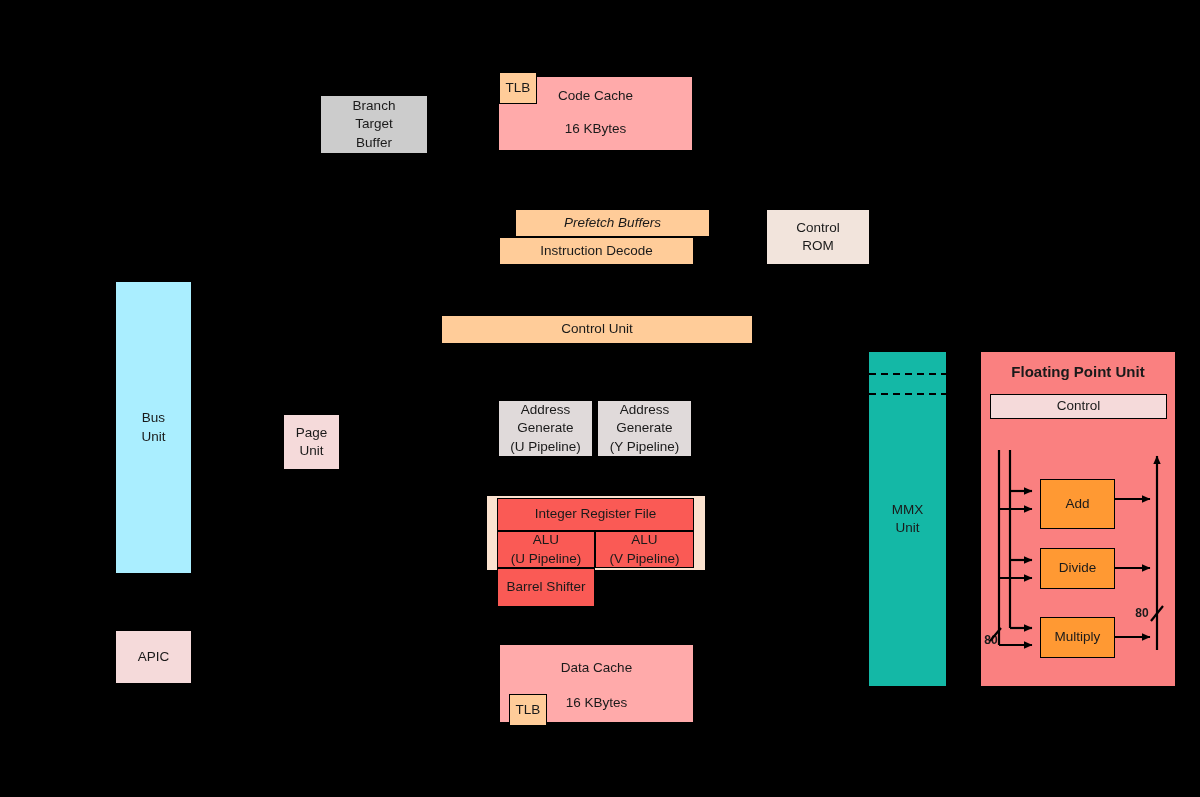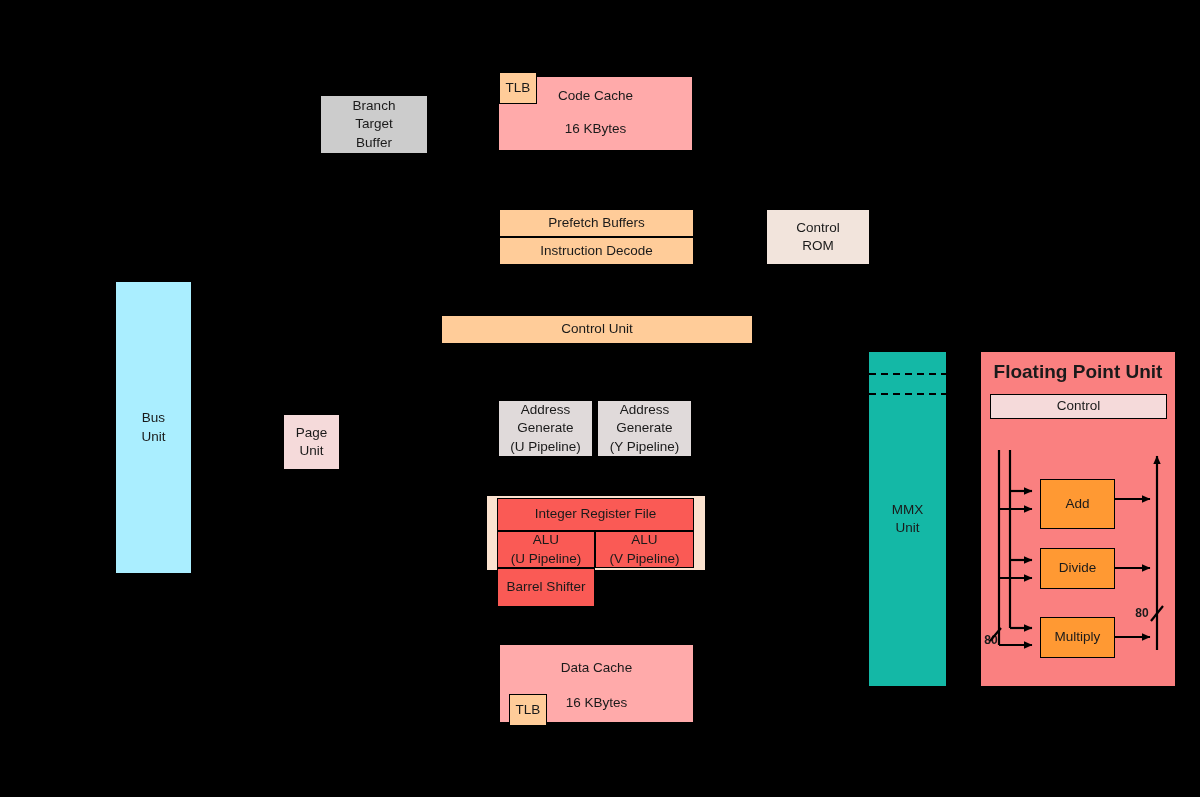--- a/index.html
+++ b/index.html
@@ -29,21 +29,21 @@
     white-space: pre-line;
   }
   .plain {
     position: absolute;
     box-sizing: border-box;
     display: flex;
     align-items: center;
     justify-content: center;
     text-align: center;
     color: #1a1a1a;
-    font-size: 19px;
+    font-size: 15px;
     line-height: 1.35;
     white-space: pre-line;
   }
   .noborder { border: none; }
   .bold { font-weight: bold; }
   .lbl-sm { font-size: 12px; font-weight: bold; }
   svg.overlay {
     position: absolute;
     left: 0;
     top: 0;
@@ -54,35 +54,36 @@
 </style>
 </head>
 <body>
 
 <div id="canvas">
 
 
   <div class="blk" style="left:115px; top:281px; width:77px; height:293px; background:#AAEEFF;">Bus
 Unit</div>
 
+  <div class="blk" style="left:115px; top:630px; width:77px; height:54px; background:#F5DADA;">APIC</div>
 
   <div class="blk" style="left:283px; top:414px; width:57px; height:56px; background:#F5DADA;">Page
 Unit</div>
 
   <div class="blk" style="left:320px; top:95px; width:108px; height:59px; background:#CCCCCC;">Branch
 Target
 Buffer</div>
 
   <div class="blk" style="left:498px; top:76px; width:195px; height:75px; background:#FFAAAA; flex-direction:column; justify-content:flex-start; padding-top:10px;">
     <span>Code Cache</span>
     <span style="margin-top:15px;">16 KBytes</span>
   </div>
   <div class="blk" style="left:499px; top:72px; width:38px; height:32px; background:#FFCC99;">TLB</div>
 
-  <div class="blk" style="left:499px; top:209px; width:195px; height:28px; background:#FFCC99;">Prefetch Buffers</div>
+  <div class="blk" style="left:515px; top:209px; width:195px; height:28px; background:#FFCC99;font-style:italic;">Prefetch Buffers</div>
   <div class="blk" style="left:499px; top:237px; width:195px; height:28px; background:#FFCC99;">Instruction Decode</div>
 
   <div class="blk" style="left:766px; top:209px; width:104px; height:56px; background:#F2E4DC;">Control
 ROM</div>
 
   <div class="blk" style="left:441px; top:315px; width:312px; height:29px; background:#FFCC99;">Control Unit</div>
 
   <div class="blk" style="left:498px; top:400px; width:95px; height:57px; background:#E0DADA;">Address
 Generate
 (U Pipeline)</div>

